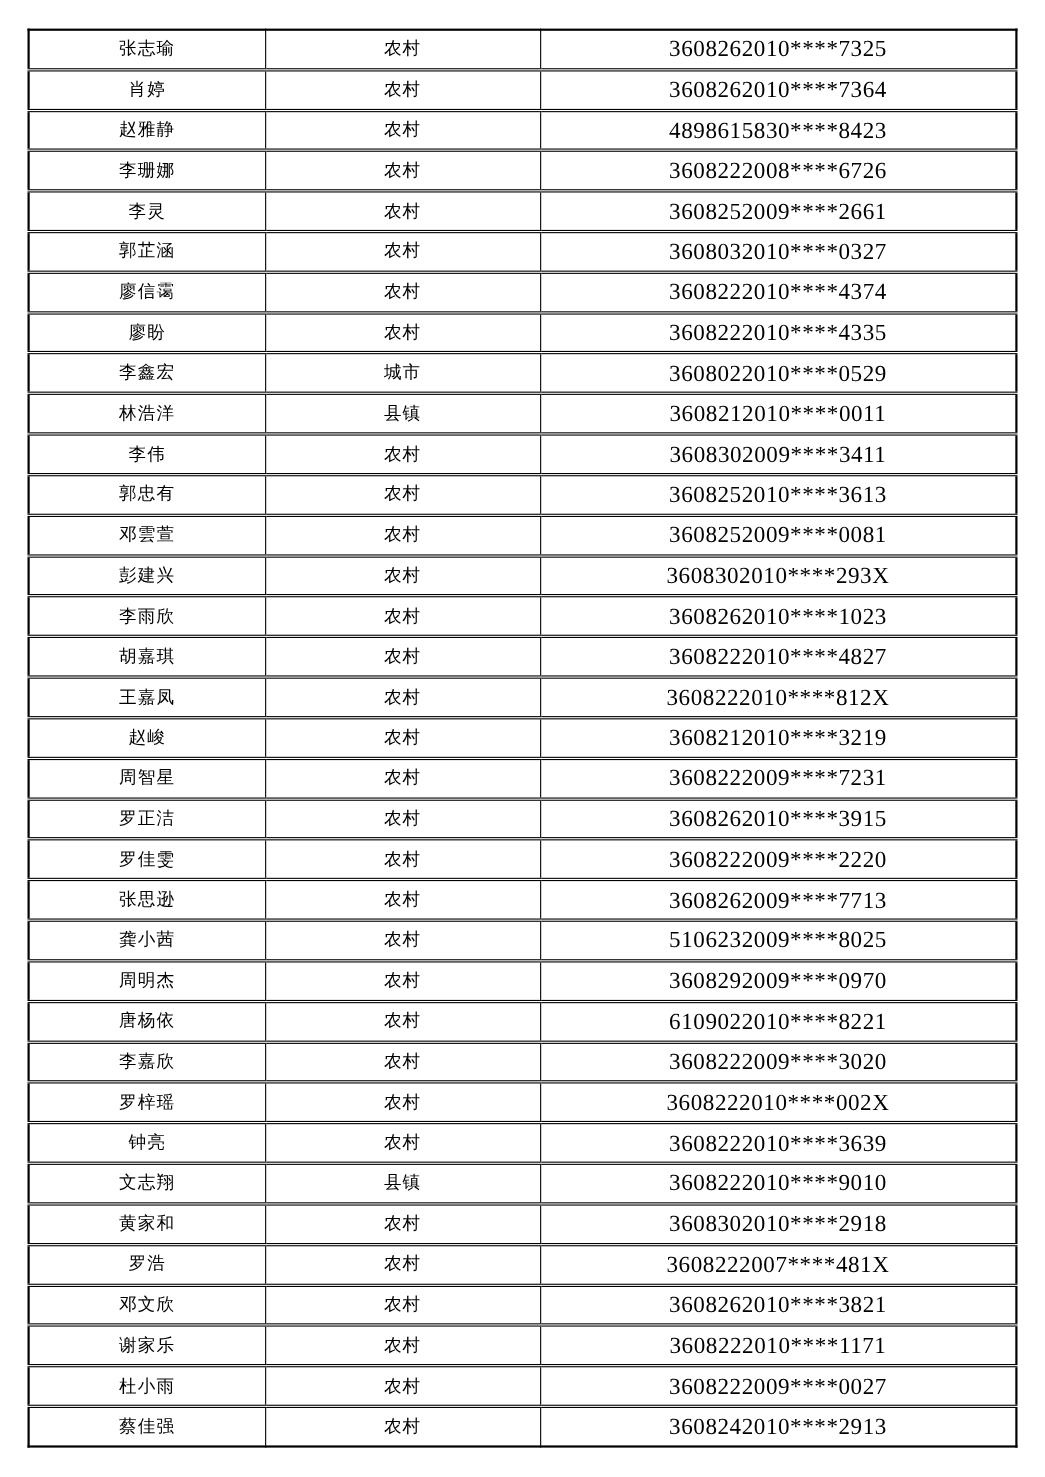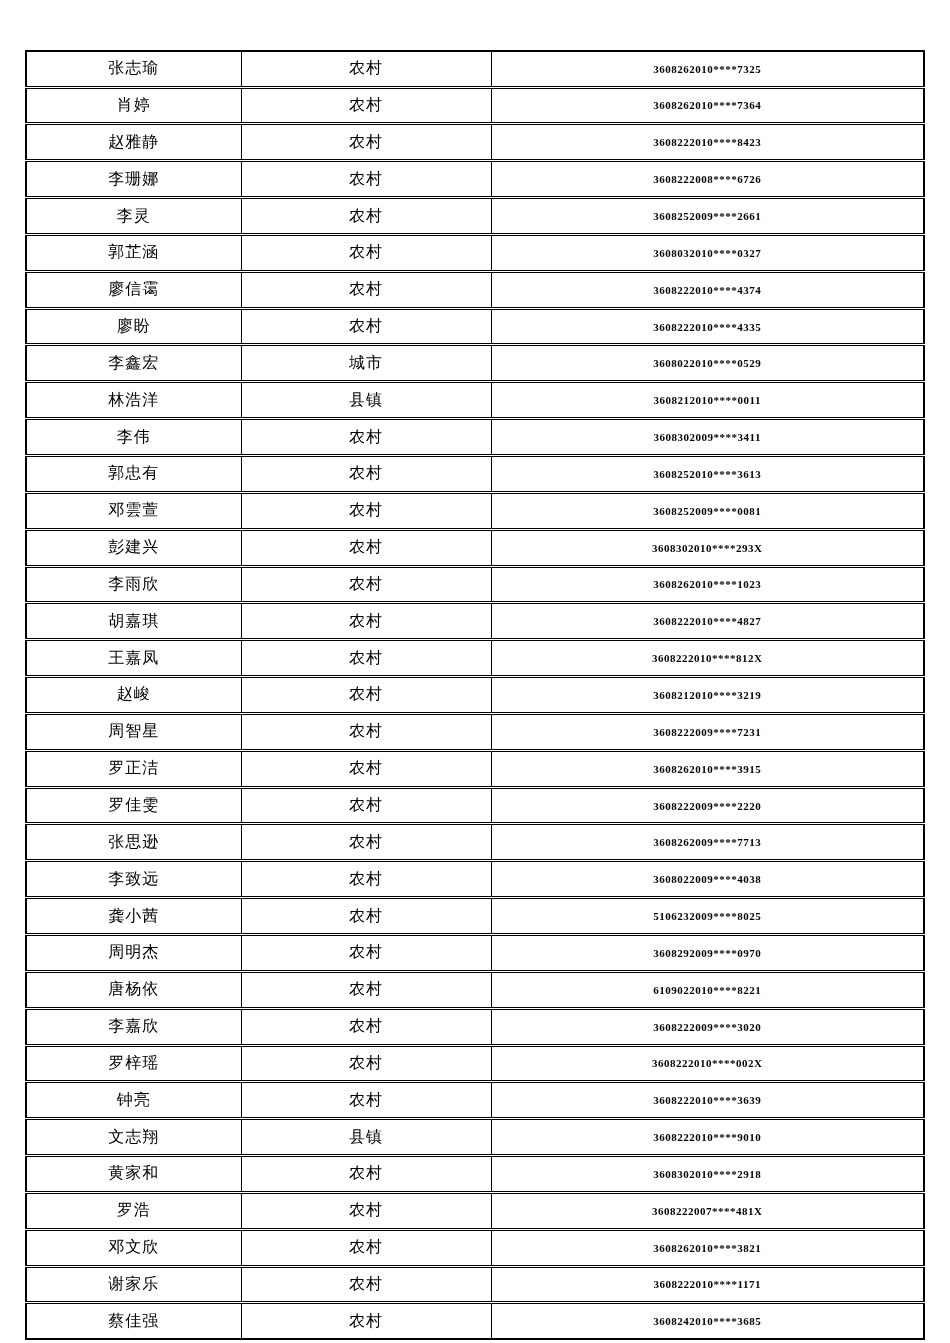--- a/index.html
+++ b/index.html
@@ -20,21 +20,20 @@
     top: 26px;
     width: 898px;
     height: 1290px;
   }
   table.roster {
     width: 100%;
     height: 100%;
     border-collapse: collapse;
     border: 2px solid #000000;
     table-layout: fixed;
-    margin-top: 24px;
   }
   col.c1 { width: 215px; }
   col.c2 { width: 250px; }
   col.c3 { width: 433px; }
   td {
     padding: 0;
     text-align: center;
     vertical-align: middle;
     overflow: hidden;
     white-space: nowrap;
@@ -42,23 +41,22 @@
   tr:not(:last-child) td {
     
     border-bottom: 3px double #000000;
   }
   td.c-name, td.c-cat {
     border-right: 1.5px solid #000000;
     font-size: 16px;
     letter-spacing: 1px;
   }
   td.c-id {
-    font-size: 11px;
+    font-size: 21px;
     letter-spacing: 0.5px;
-    font-weight: bold;
   }
 </style>
 </head>
 <body>
 
 <div class="page">
   <table class="roster">
     <colgroup>
       <col class="c1">
       <col class="c2">
@@ -73,21 +71,21 @@
 
   <tr>
     <td class="c-name">肖婷</td>
     <td class="c-cat">农村</td>
     <td class="c-id">3608262010****7364</td>
   </tr>
 
   <tr>
     <td class="c-name">赵雅静</td>
     <td class="c-cat">农村</td>
-    <td class="c-id">3608222010****8423</td>
+    <td class="c-id">4898615830****8423</td>
   </tr>
 
   <tr>
     <td class="c-name">李珊娜</td>
     <td class="c-cat">农村</td>
     <td class="c-id">3608222008****6726</td>
   </tr>
 
   <tr>
     <td class="c-name">李灵</td>
@@ -193,25 +191,20 @@
     <td class="c-id">3608222009****2220</td>
   </tr>
 
 
   <tr>
     <td class="c-name">张思逊</td>
     <td class="c-cat">农村</td>
     <td class="c-id">3608262009****7713</td>
   </tr>
 
-  <tr>
-    <td class="c-name">李致远</td>
-    <td class="c-cat">农村</td>
-    <td class="c-id">3608022009****4038</td>
-  </tr>
 
   <tr>
     <td class="c-name">龚小茜</td>
     <td class="c-cat">农村</td>
     <td class="c-id">5106232009****8025</td>
   </tr>
 
 
   <tr>
     <td class="c-name">周明杰</td>
@@ -266,21 +259,26 @@
     <td class="c-cat">农村</td>
     <td class="c-id">3608262010****3821</td>
   </tr>
 
   <tr>
     <td class="c-name">谢家乐</td>
     <td class="c-cat">农村</td>
     <td class="c-id">3608222010****1171</td>
   </tr>
 
+  <tr>
+    <td class="c-name">杜小雨</td>
+    <td class="c-cat">农村</td>
+    <td class="c-id">3608222009****0027</td>
+  </tr>
 
   <tr>
     <td class="c-name">蔡佳强</td>
     <td class="c-cat">农村</td>
-    <td class="c-id">3608242010****3685</td>
+    <td class="c-id">3608242010****2913</td>
   </tr>
 </tbody>
   </table>
 </div>
 
 </body></html>

